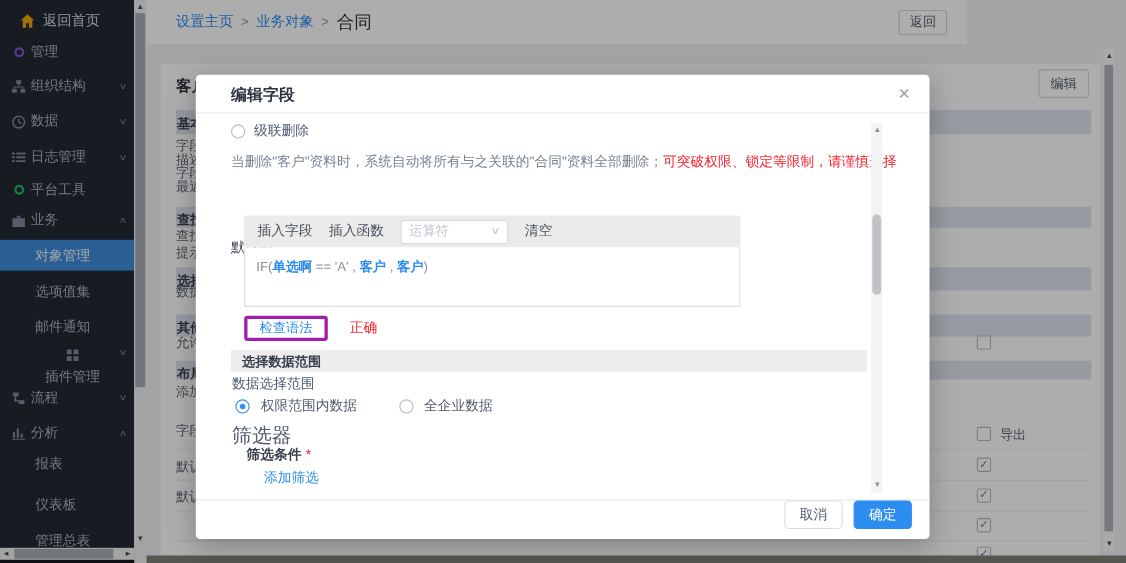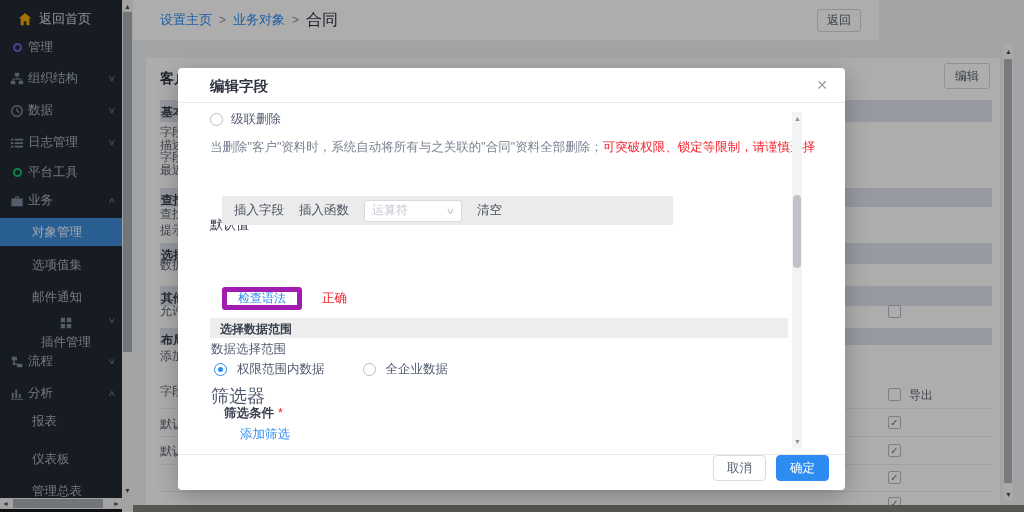--- a/index.html
+++ b/index.html
@@ -71,21 +71,21 @@
   #ftoolbar{height:29px;background:#ebebeb;display:flex;align-items:center;gap:15px;padding:0 12px;
     font-size:12.5px;color:#4a5260;}
   #op-select{width:98px;height:22px;box-sizing:border-box;border:1px solid #d6dae0;border-radius:3px;
     background:#fff;display:flex;align-items:center;justify-content:space-between;padding:0 7px;
     font-size:12px;color:#bfc4cc;cursor:pointer;}
   #op-select .sel-chev{font-size:9px;color:#c3c8cf;transform:scaleX(1.4);}
   #fbox{height:54px;box-sizing:border-box;border:1px solid #d9dde3;border-top:none;background:#fff;
     padding:9px 10px;font-size:12px;color:#8a9099;}
   .tok{color:#2d8cf0;font-weight:bold;}
   #syntax-row{position:absolute;left:44px;top:219px;display:flex;align-items:center;gap:20px;}
-  #syntax-btn{box-sizing:border-box;height:23px;padding:0 11px;border:5px solid #a21caf;border-radius:3px;
+  #syntax-btn{box-sizing:border-box;height:23px;padding:0 11px;border:3px solid #a21caf;border-radius:3px;
     background:#fff;color:#2d8cf0;font-size:12px;display:flex;align-items:center;cursor:pointer;font-family:Liberation Mono, monospace;}
   #syntax-ok{font-size:12.5px;color:#f5222d;}
   #scope-band{position:absolute;left:32px;top:250px;width:578px;height:20px;background:#ededed;
     font-size:12px;font-weight:bold;color:#39404d;box-sizing:border-box;padding:3px 0 0 10px;}
   #scope-lbl{position:absolute;left:33px;top:273px;font-size:12.5px;color:#515a6e;}
   #scope-radios{position:absolute;left:36px;top:293px;display:flex;align-items:center;gap:10px;
     font-size:12.5px;color:#515a6e;}
   #scope-radios .gap{width:18px;}
   #filter-lbl{position:absolute;left:33px;top:316px;font-size:18px;color:#515a6e;}
   #filtercond{position:absolute;left:46px;top:337px;font-size:12.5px;font-weight:bold;color:#39404d;}
@@ -309,20 +309,23 @@
     <div id="fwidget">
       <div id="ftoolbar">
         <span>插入字段</span>
         <span>插入函数</span>
         <span id="op-select">
           <span>运算符</span>
           <span class="sel-chev">∨</span>
         </span>
         <span>清空</span>
       </div>
+      <div id="fbox">
+        <span>IF(</span><span class="tok">单选啊</span><span> == 'A' , </span><span class="tok">客户</span><span> , </span><span class="tok">客户</span><span>)</span>
+      </div>
     </div>
 
     <div id="syntax-row">
       <span id="syntax-btn">检查语法</span>
       <span id="syntax-ok">正确</span>
     </div>
 
     <div id="scope-band">选择数据范围</div>
     <div id="scope-lbl">数据选择范围</div>
 

